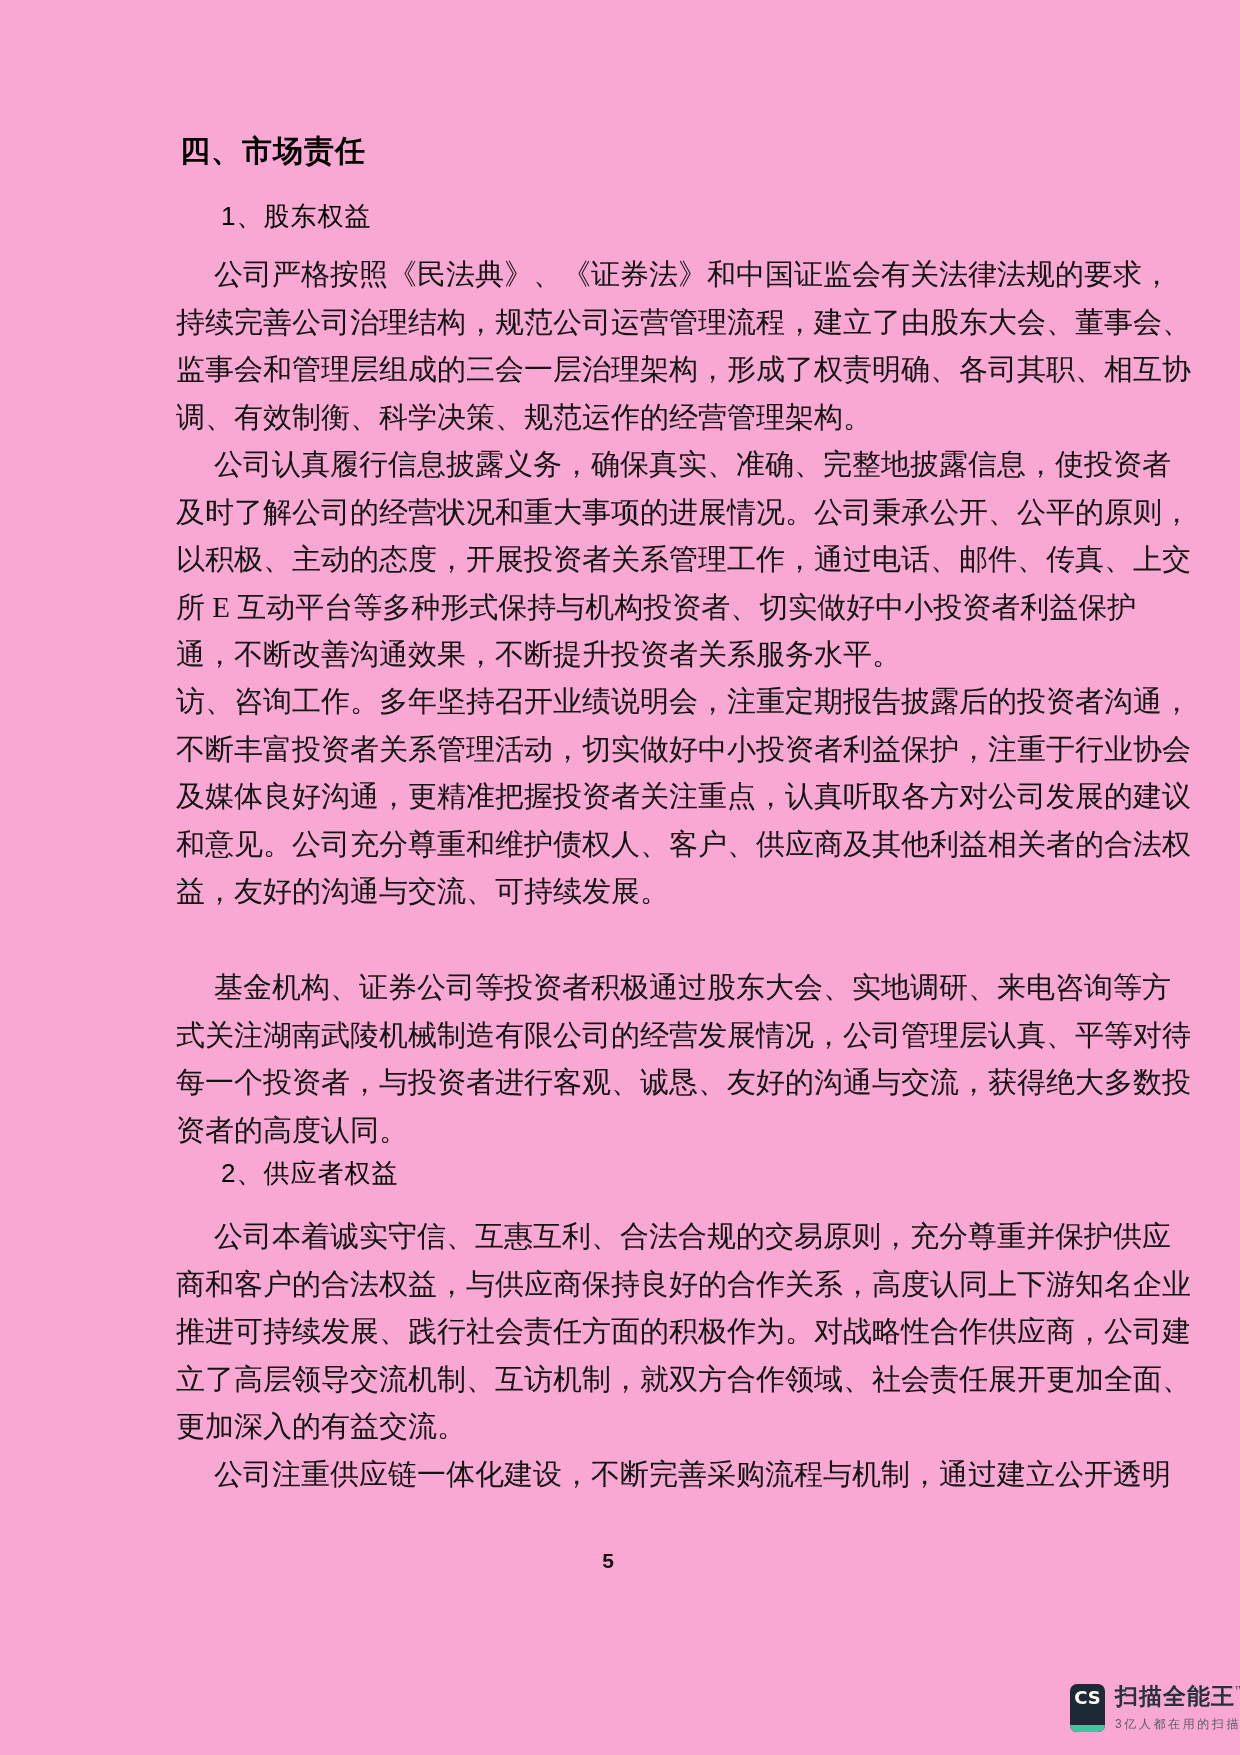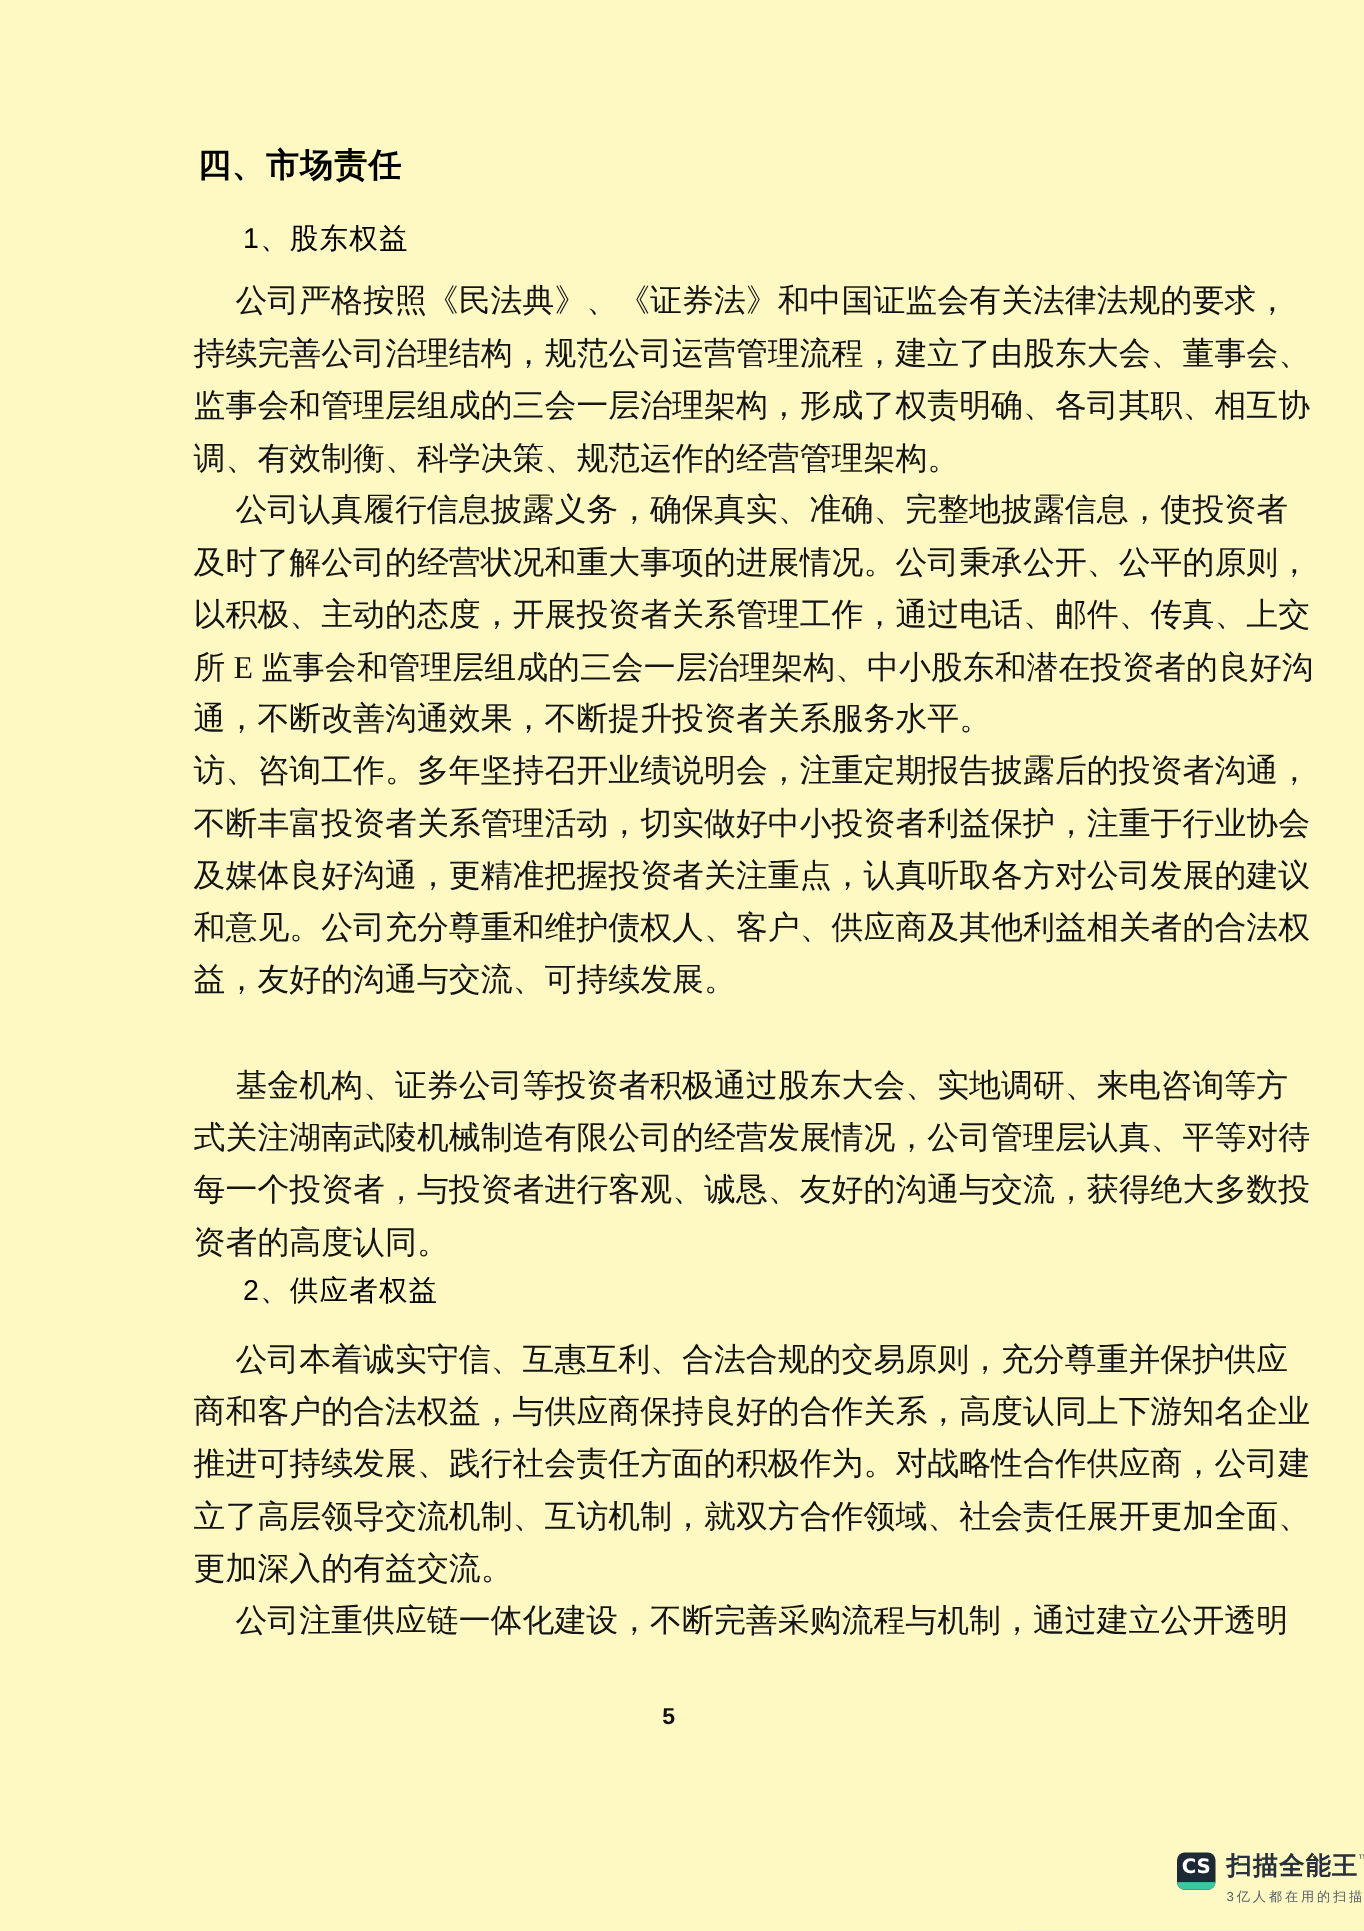--- a/index.html
+++ b/index.html
@@ -4,21 +4,21 @@
 <style>
   html,body{margin:0;padding:0;}
   body{
     width:1240px;height:1755px;
     background:#e9e9e9;
     font-family:"Liberation Serif", serif;
   }
   .page{
     position:relative;
     width:1240px;height:1755px;
-    background:#fef9c3;
+    background:#f9a8d4;
     overflow:hidden;
   }
   .h1{
     position:absolute;left:180px;top:133px;
     margin:0;
     font-size:30px;line-height:36px;
     font-weight:700;color:#000;
     letter-spacing:1px;
     font-family:"Liberation Sans", sans-serif;
   }
@@ -49,21 +49,21 @@
     text-align:center;
     font-size:21px;font-weight:700;color:#111;
     font-family:"Liberation Sans", sans-serif;
   }
   .watermark{
     position:absolute;left:1070px;top:1684px;
     display:flex;align-items:flex-start;
   }
   .cs-icon{
     position:relative;
-    width:35px;height:34px;
+    width:35px;height:48px;
     border-radius:7px;
     background:#1d2935;
     overflow:hidden;
     flex:0 0 auto;
   }
   .cs-text{
     position:absolute;left:0;top:1px;width:35px;
     text-align:center;
     color:#ffffff;font-size:18px;font-weight:700;
     font-family:"DejaVu Sans", sans-serif;
@@ -108,21 +108,21 @@
     <div class="line indent">公司严格按照《民法典》、《证券法》和中国证监会有关法律法规的要求，</div>
     <div class="line">持续完善公司治理结构，规范公司运营管理流程，建立了由股东大会、董事会、</div>
     <div class="line">监事会和管理层组成的三会一层治理架构，形成了权责明确、各司其职、相互协</div>
     <div class="line last">调、有效制衡、科学决策、规范运作的经营管理架构。</div>
   </div>
 
   <div class="para" style="top:441px">
     <div class="line indent">公司认真履行信息披露义务，确保真实、准确、完整地披露信息，使投资者</div>
     <div class="line">及时了解公司的经营状况和重大事项的进展情况。公司秉承公开、公平的原则，</div>
     <div class="line">以积极、主动的态度，开展投资者关系管理工作，通过电话、邮件、传真、上交</div>
-    <div class="line">所 E 监事会和管理层组成的三会一层治理架构、中小股东和潜在投资者的良好沟</div>
+    <div class="line">所 E 互动平台等多种形式保持与机构投资者、切实做好中小投资者利益保护</div>
     <div class="line last">通，不断改善沟通效果，不断提升投资者关系服务水平。</div>
   </div>
 
   <div class="para" style="top:678px">
     <div class="line">访、咨询工作。多年坚持召开业绩说明会，注重定期报告披露后的投资者沟通，</div>
     <div class="line">不断丰富投资者关系管理活动，切实做好中小投资者利益保护，注重于行业协会</div>
     <div class="line">及媒体良好沟通，更精准把握投资者关注重点，认真听取各方对公司发展的建议</div>
     <div class="line">和意见。公司充分尊重和维护债权人、客户、供应商及其他利益相关者的合法权</div>
     <div class="line last">益，友好的沟通与交流、可持续发展。</div>
   </div>

